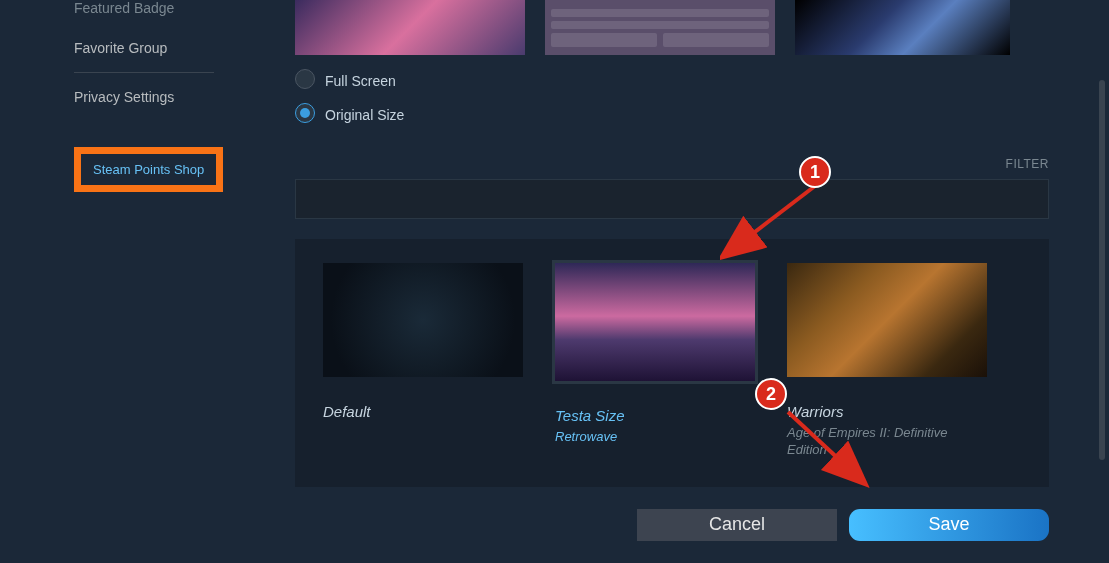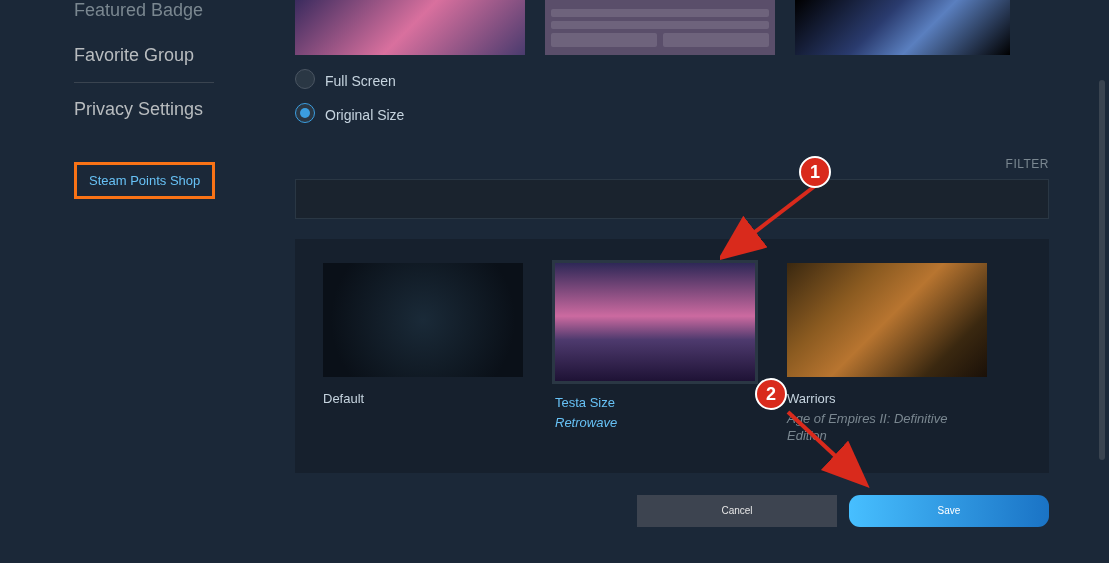--- a/index.html
+++ b/index.html
@@ -22,40 +22,40 @@
       height: 100%;
       background-color: #1b2838;
     }
     .sidebar {
       width: 275px;
       padding-left: 74px;
       padding-top: 0;
       flex-shrink: 0;
     }
     .sidebar-item {
-      font-size: 18px;
+      font-size: 14px;
       color: #b8bcbf;
       padding: 12px 0;
       cursor: pointer;
     }
     .sidebar-item:first-child {
       padding-top: 0;
       padding-bottom: 12px;
       color: #7a8790;
     }
     .sidebar-divider {
       border-top: 1px solid #3a4450;
       margin: 4px 0;
       width: 140px;
     }
     .points-shop-button {
       display: inline-block;
       margin-top: 30px;
       margin-left: 0;
-      border: 3px solid #f97316;
+      border: 7px solid #f97316;
       color: #67c1f5;
       font-size: 13px;
       padding: 8px 12px;
       cursor: pointer;
       background: transparent;
     }
     .main-content {
       flex: 1;
       padding-right: 60px;
       padding-left: 20px;
@@ -170,24 +170,25 @@
     }
     .grid-thumb.selected {
       background: linear-gradient(180deg, #2e2857 0%, #cc6aa0 45%, #4e3a6e 65%, #1e1235 100%);
       box-shadow: 0 0 0 3px #2a3744;
       height: 118px;
     }
     .grid-thumb.warriors {
       background: linear-gradient(135deg, #3a2810 0%, #8a5a20 30%, #b87530 50%, #3a2810 80%, #1a1008 100%);
     }
     .grid-title {
-      margin-top: 14px;
-      font-size: 13px;
+      margin-top: 26px;
+      font-size: 15px;
       color: #c6d4df;
       font-weight: 500;
+      font-style: italic;
     }
     .grid-item.selected .grid-title {
       color: #67c1f5;
     }
     .grid-subtitle {
       font-size: 13px;
       color: #7a8790;
       font-style: italic;
       line-height: 1.3;
       margin-top: 5px;
@@ -200,21 +201,21 @@
       justify-content: flex-end;
       gap: 12px;
       margin-top: 22px;
     }
     .action-button {
       width: 200px;
       height: 32px;
       display: flex;
       align-items: center;
       justify-content: center;
-      font-size: 10px;
+      font-size: 18px;
       cursor: pointer;
       border: none;
       color: #e6e6e6;
     }
     .action-button.cancel {
       background: #3d4450;
     }
     .action-button.save {
       background: linear-gradient(90deg, #47bfff 0%, #1a73c5 100%);
       color: #ffffff;

